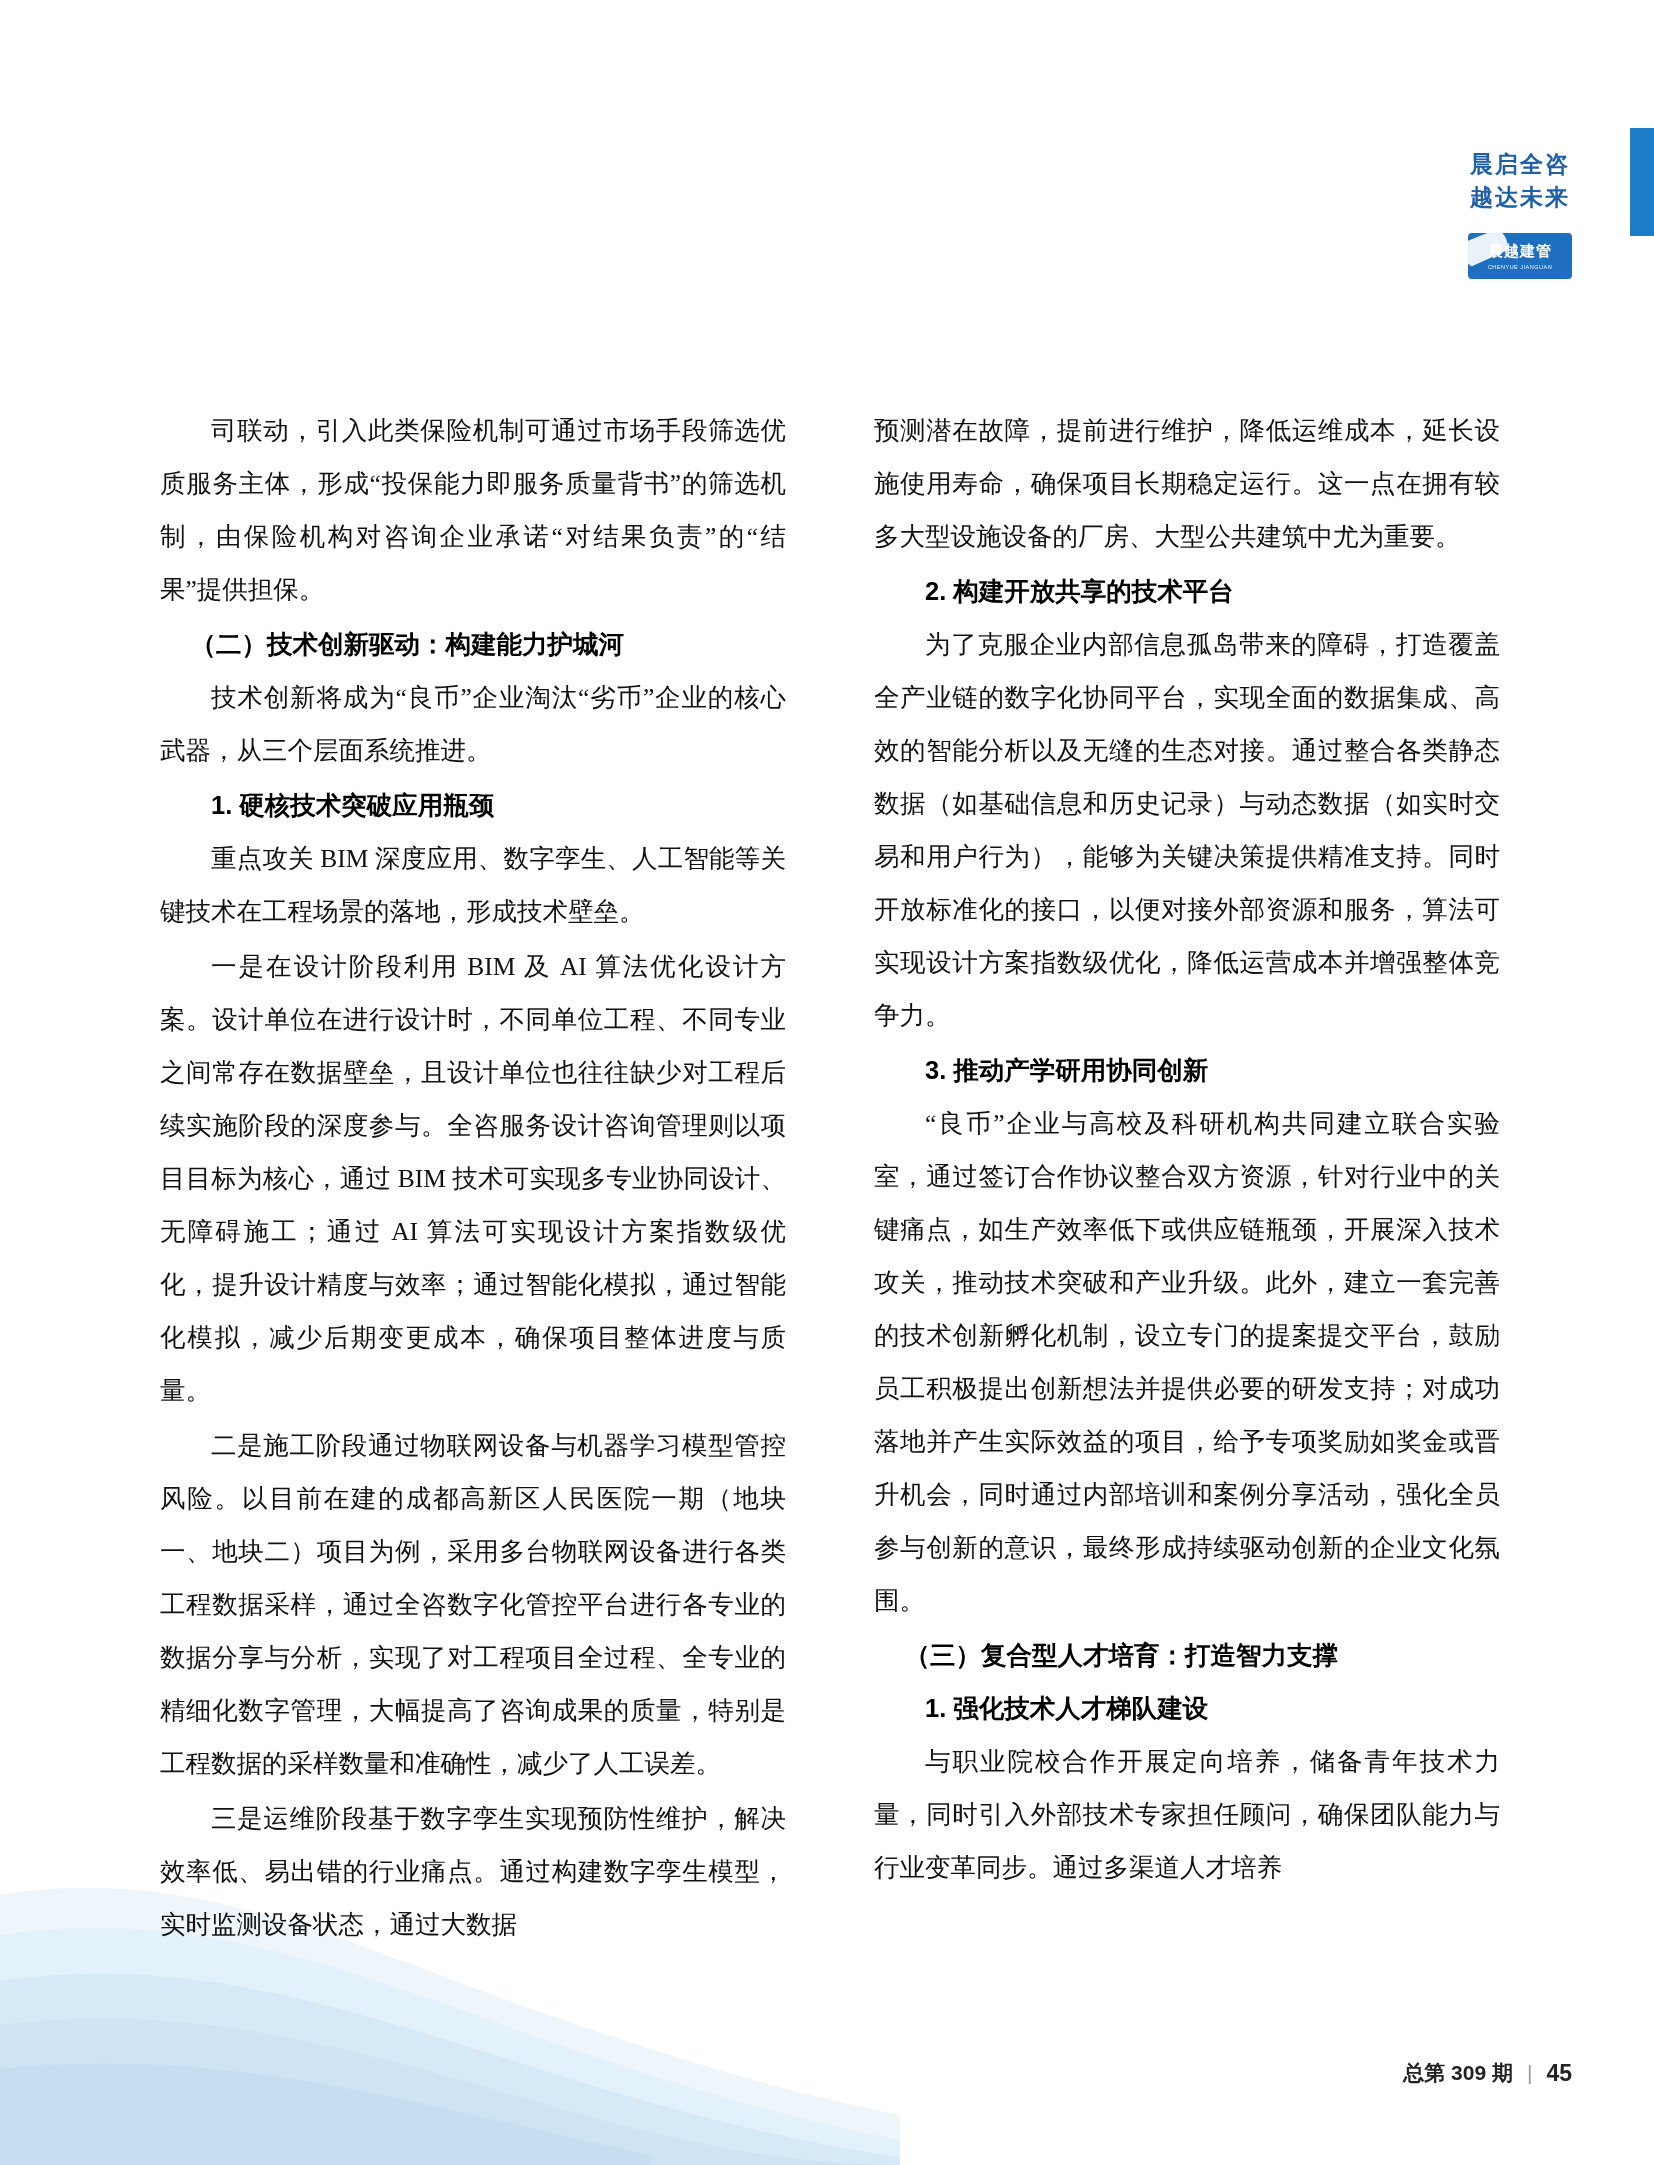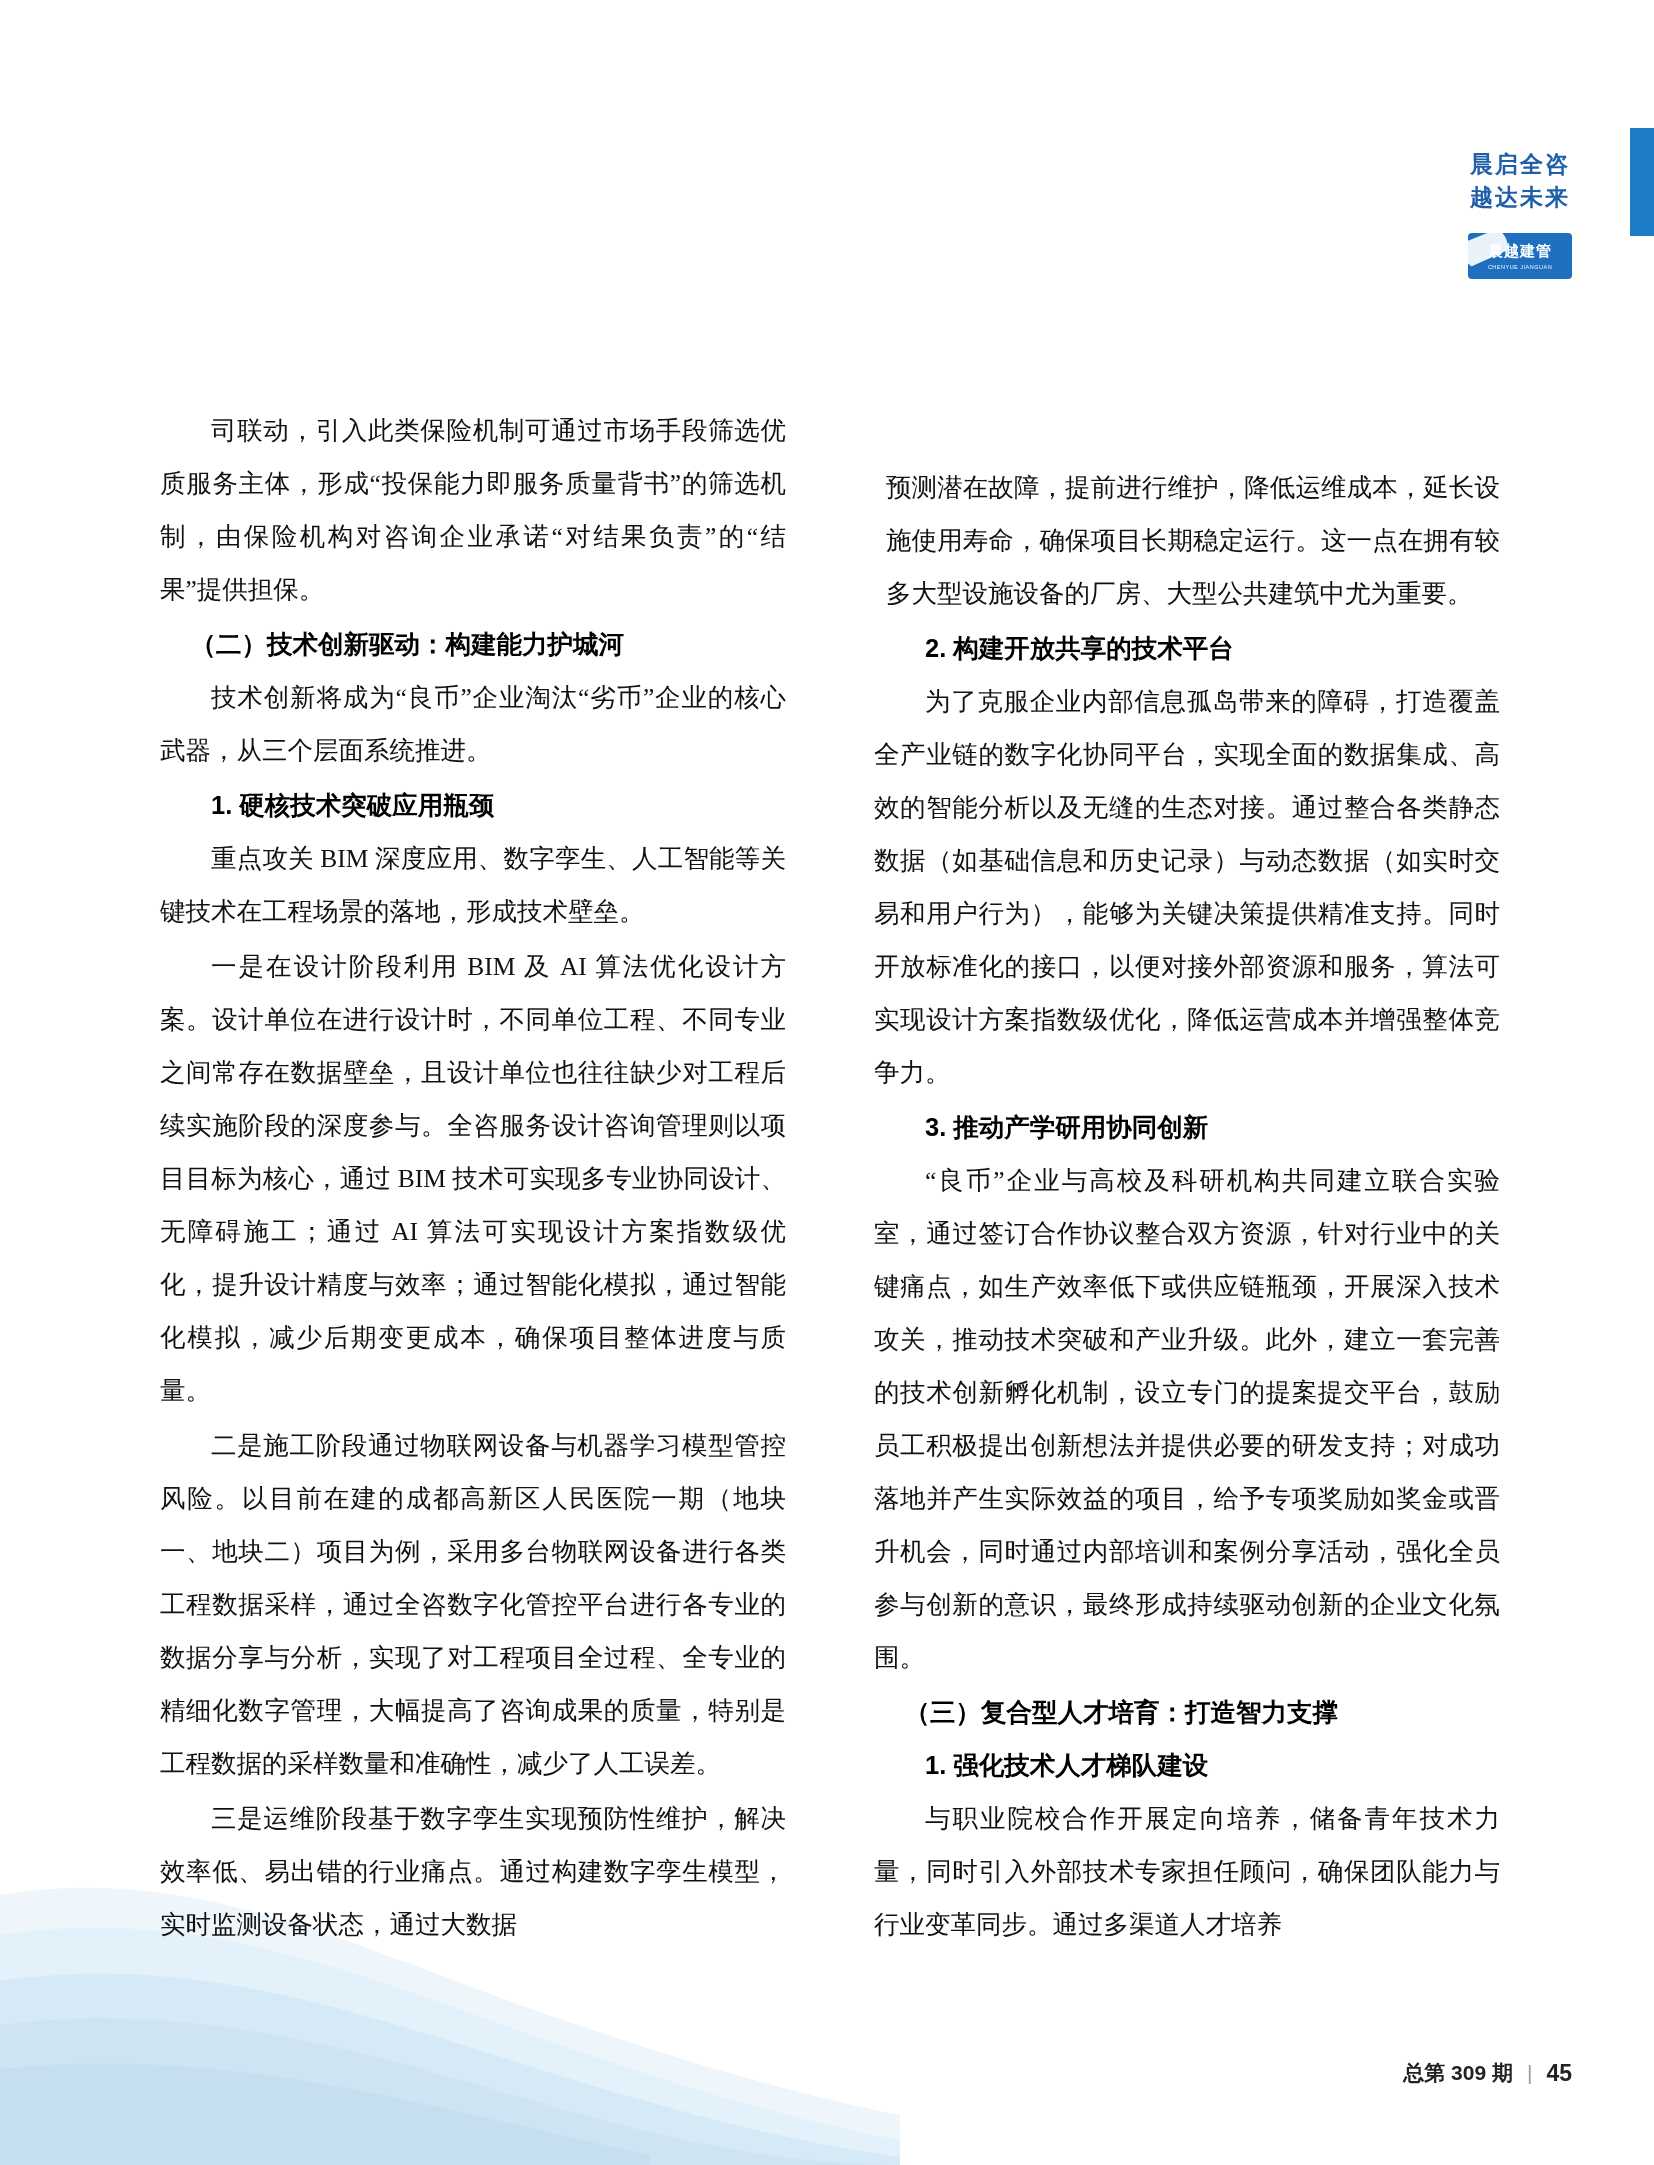--- a/index.html
+++ b/index.html
@@ -104,39 +104,37 @@
 
   
   .content {
     position: absolute;
     top: 404px;
     left: 160px;
     width: 1340px;
     display: flex;
     gap: 88px;
     z-index: 2;
-    align-items: flex-end;
   }
   .column {
     width: 626px;
   }
 
   p.para {
     margin: 0 0 2px 0;
     font-size: 25.5px;
     line-height: 53px;
     color: #111111;
     text-align: justify;
     text-justify: inter-ideograph;
     text-indent: 2em;
     font-family: "Liberation Serif", "DejaVu Serif", serif;
   }
   p.para.noindent {
     text-indent: 0;
-    margin-left: 12px;
   }
   h3.sub {
     margin: 0;
     font-size: 25.5px;
     line-height: 53px;
     font-weight: bold;
     color: #000000;
     font-family: "Liberation Sans", "DejaVu Sans", sans-serif;
     text-indent: 2em;
   }

